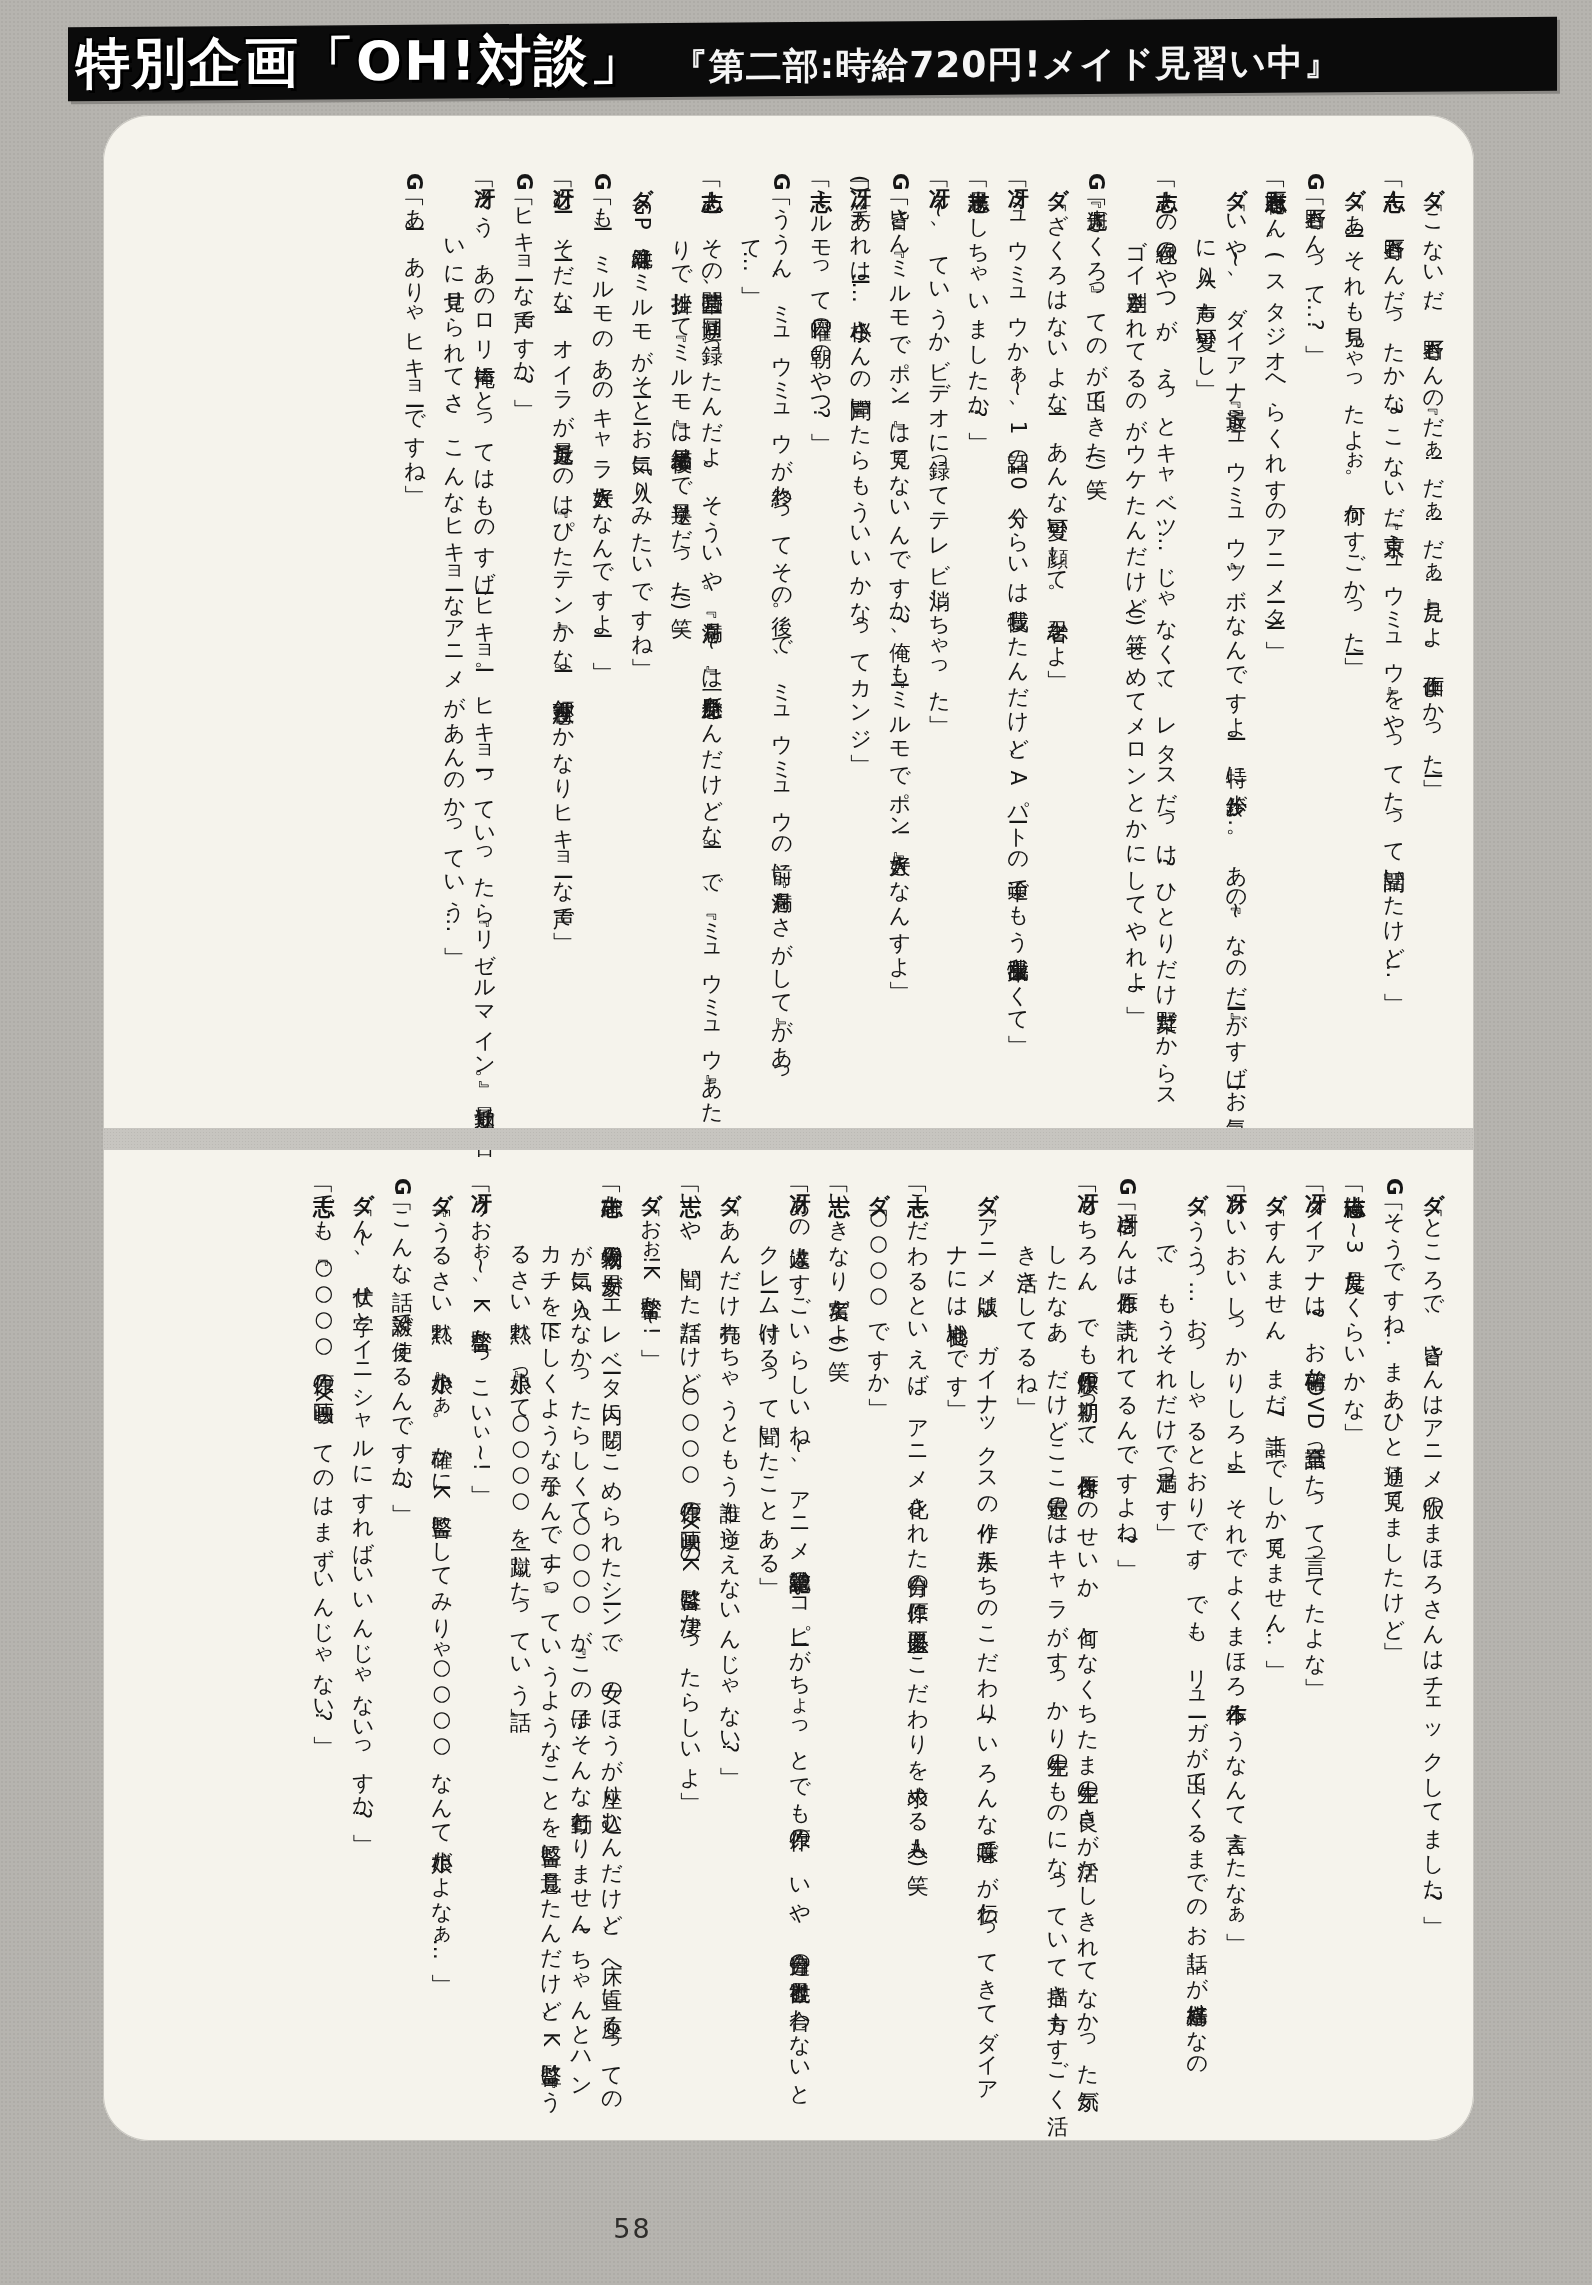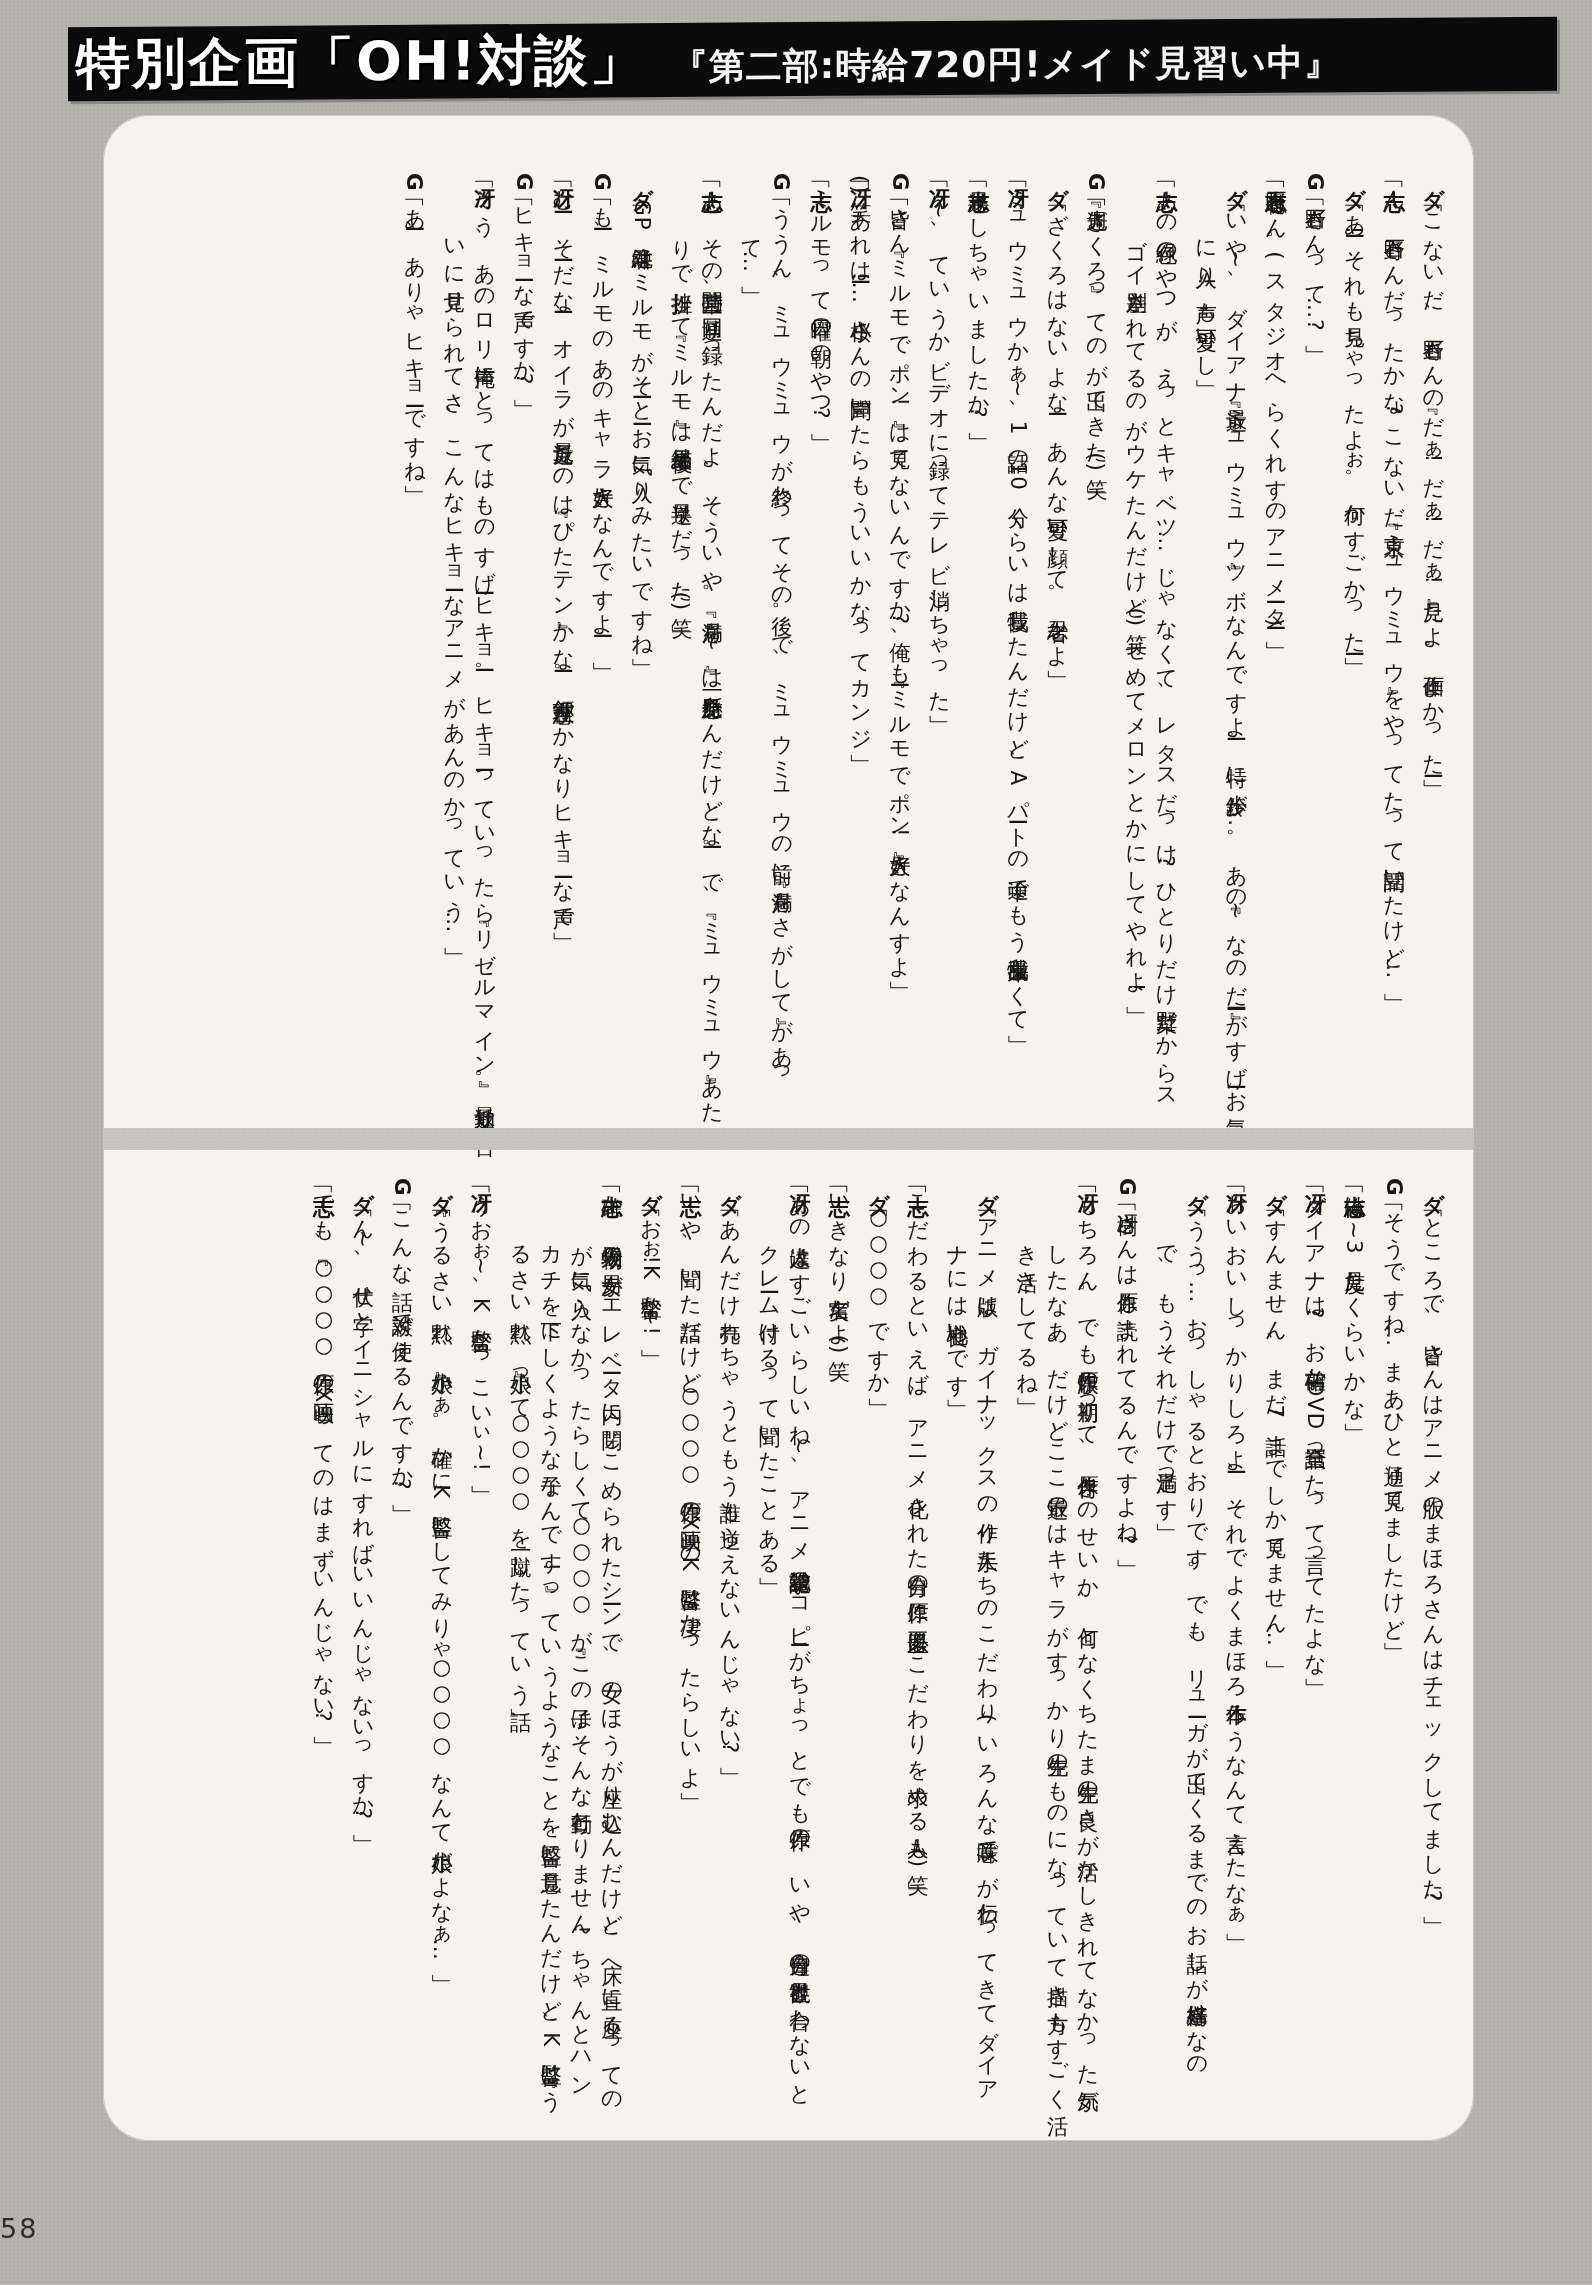--- a/index.html
+++ b/index.html
@@ -50,21 +50,21 @@
   
   .divider{
     position:absolute;left:0;top:1013px;width:100%;height:22px;
     background:#c7c5c0;
     background-image:radial-gradient(#bbb9b4 1px, transparent 1px);
     background-size:3px 3px;
   }
   
   .pageno{
     position:absolute;left:0;top:2213px;width:1265px;
-    font-size:27px;color:#2e2d2b;letter-spacing:2px;
+    text-align:center;font-size:27px;color:#2e2d2b;letter-spacing:2px;
   }
 </style>
 </head>
 <body>
 
 <div class="banner">
   <span class="t1">特別企画「OH!対談」</span>
   <span class="t2">『第二部:時給720円!メイド見習い中』</span>
 </div>
 

